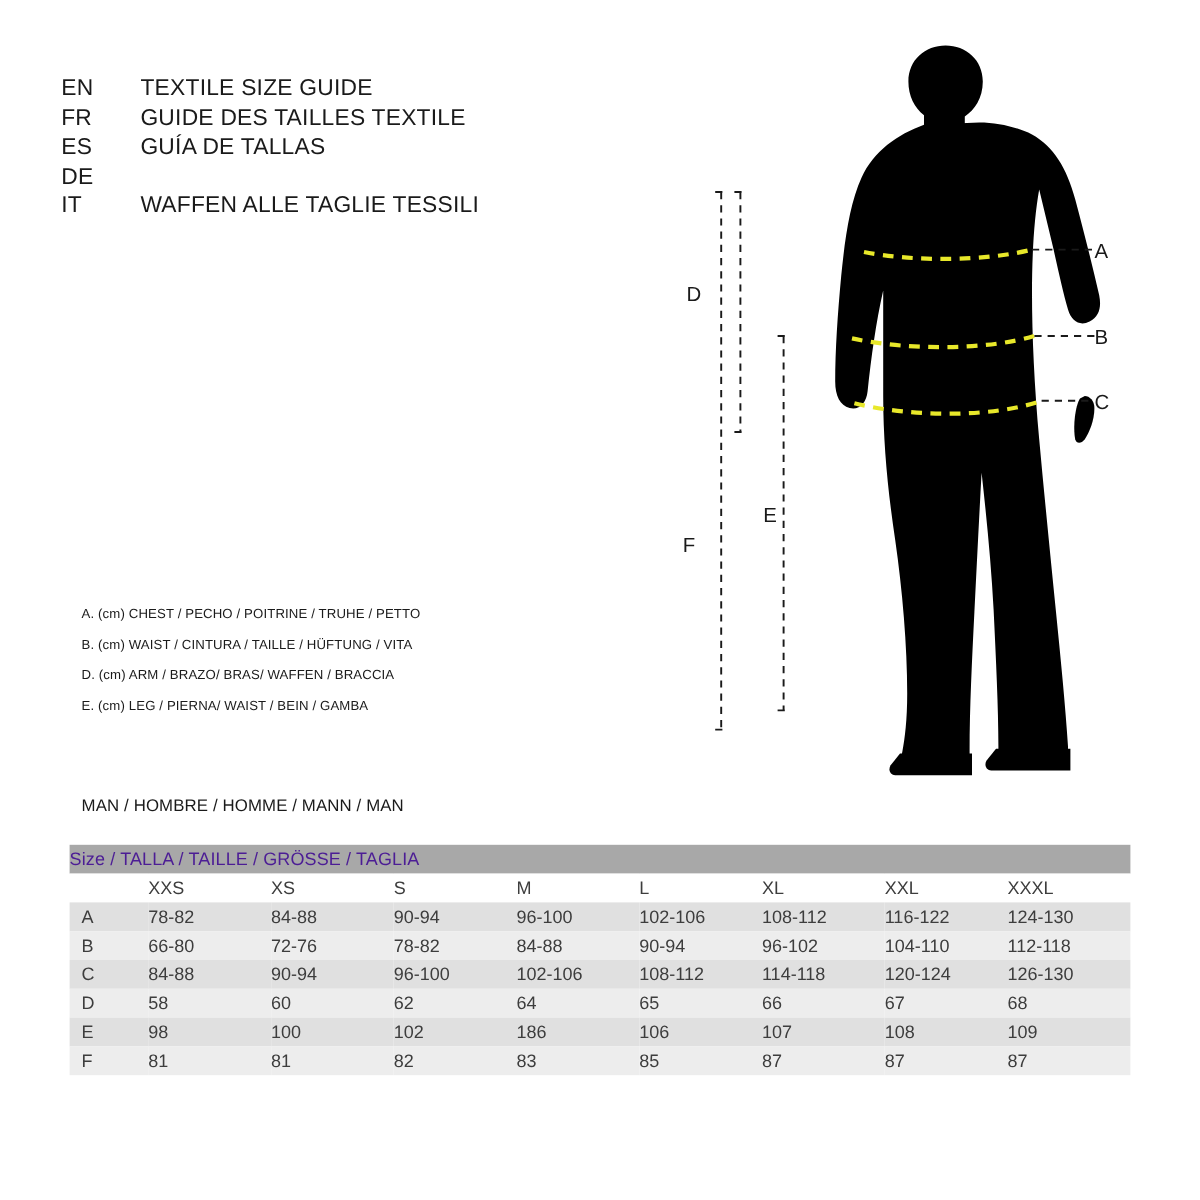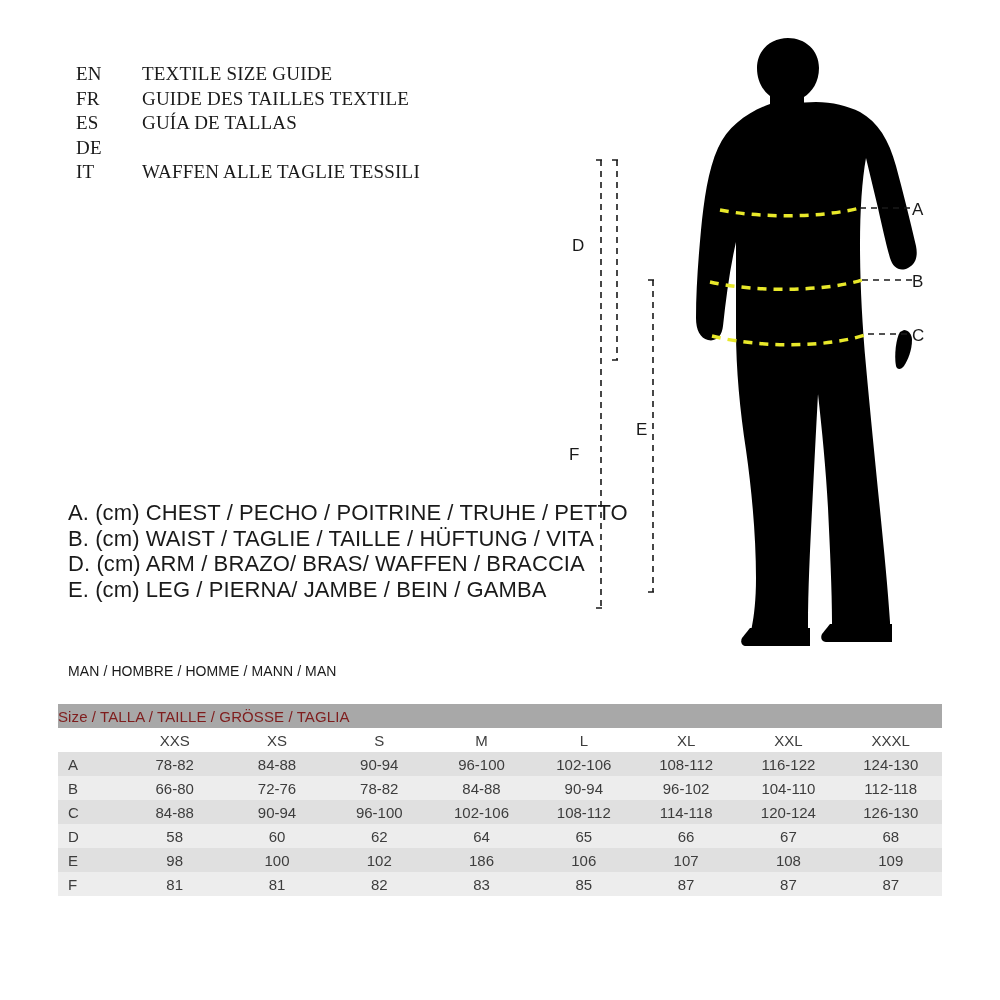--- a/index.html
+++ b/index.html
@@ -12,43 +12,42 @@
     height: 1000px;
     position: relative;
     font-family: "Liberation Sans", sans-serif;
     color: #1a1a1a;
     overflow: hidden;
   }
 
   
   #title-block {
     position: absolute;
-    left: 76px;
+    left: 51px;
     top: 62px;
     font-size: 19px;
     line-height: 24.5px;
     letter-spacing: 0.2px;
-    font-family: Liberation Serif, serif;
   }
   .title-row {
     display: flex;
     white-space: nowrap;
   }
   .title-lang {
     width: 66px;
     flex: 0 0 66px;
   }
   .title-text { }
 
   
   #legend-block {
     position: absolute;
     left: 68px;
     top: 500px;
-    font-size: 22px;
+    font-size: 11px;
     line-height: 25.5px;
     letter-spacing: 0.1px;
   }
   .legend-row { white-space: nowrap; }
 
   #gender-label {
     position: absolute;
     left: 68px;
     top: 663px;
     font-size: 14px;
@@ -66,41 +65,40 @@
     font-size: 15px;
     color: #3d3d3d;
   }
   #size-table td {
     padding: 0;
     height: 24px;
     vertical-align: middle;
   }
   .tbl-header-row td {
     background: #a8a8a8;
-    color: #7f1d1d;
+    color: #4c1d95;
     height: 25px;
     font-size: 15px;
     padding-left: 10px;
     letter-spacing: 0.1px;
   }
   .row-light td { background: #ededed; }
   .row-dark  td { background: #e0e0e0; }
   .row-white td { background: #ffffff; }
 
   .col-label {
     width: 56px;
     padding-left: 10px !important;
     text-align: left;
   }
   .cell {
-    text-align: center;
     width: 103px;
   }
   .col-head {
-    text-align: center;
+    text-align: left;
     font-size: 15px;
   }
 
   
   #figure-area {
     position: absolute;
     left: 560px;
     top: 30px;
     width: 420px;
     height: 640px;
@@ -133,23 +131,23 @@
     <span class="title-lang">DE</span>
   </div>
   <div class="title-row">
     <span class="title-lang">IT</span>
     <span class="title-text">WAFFEN ALLE TAGLIE TESSILI</span>
   </div>
 </div>
 
 <div id="legend-block">
   <div class="legend-row">A. (cm) CHEST / PECHO / POITRINE / TRUHE / PETTO</div>
-  <div class="legend-row">B. (cm) WAIST / TAGLIE / TAILLE / HÜFTUNG / VITA</div>
+  <div class="legend-row">B. (cm) WAIST / CINTURA / TAILLE / HÜFTUNG / VITA</div>
   <div class="legend-row">D. (cm) ARM / BRAZO/ BRAS/ WAFFEN / BRACCIA</div>
-  <div class="legend-row">E. (cm) LEG / PIERNA/ JAMBE / BEIN / GAMBA</div>
+  <div class="legend-row">E. (cm) LEG / PIERNA/ WAIST / BEIN / GAMBA</div>
 </div>
 
 <div id="gender-label">MAN / HOMBRE / HOMME / MANN / MAN</div>
 
 <div id="figure-area">
   <svg width="420" height="640" viewBox="0 0 420 640" xmlns="http://www.w3.org/2000/svg">
 
     <g>
 
       <path d="M197,38 C197,20 211,8 228,8 C245,8 259,20 259,38 C259,52 252,62 244,67

